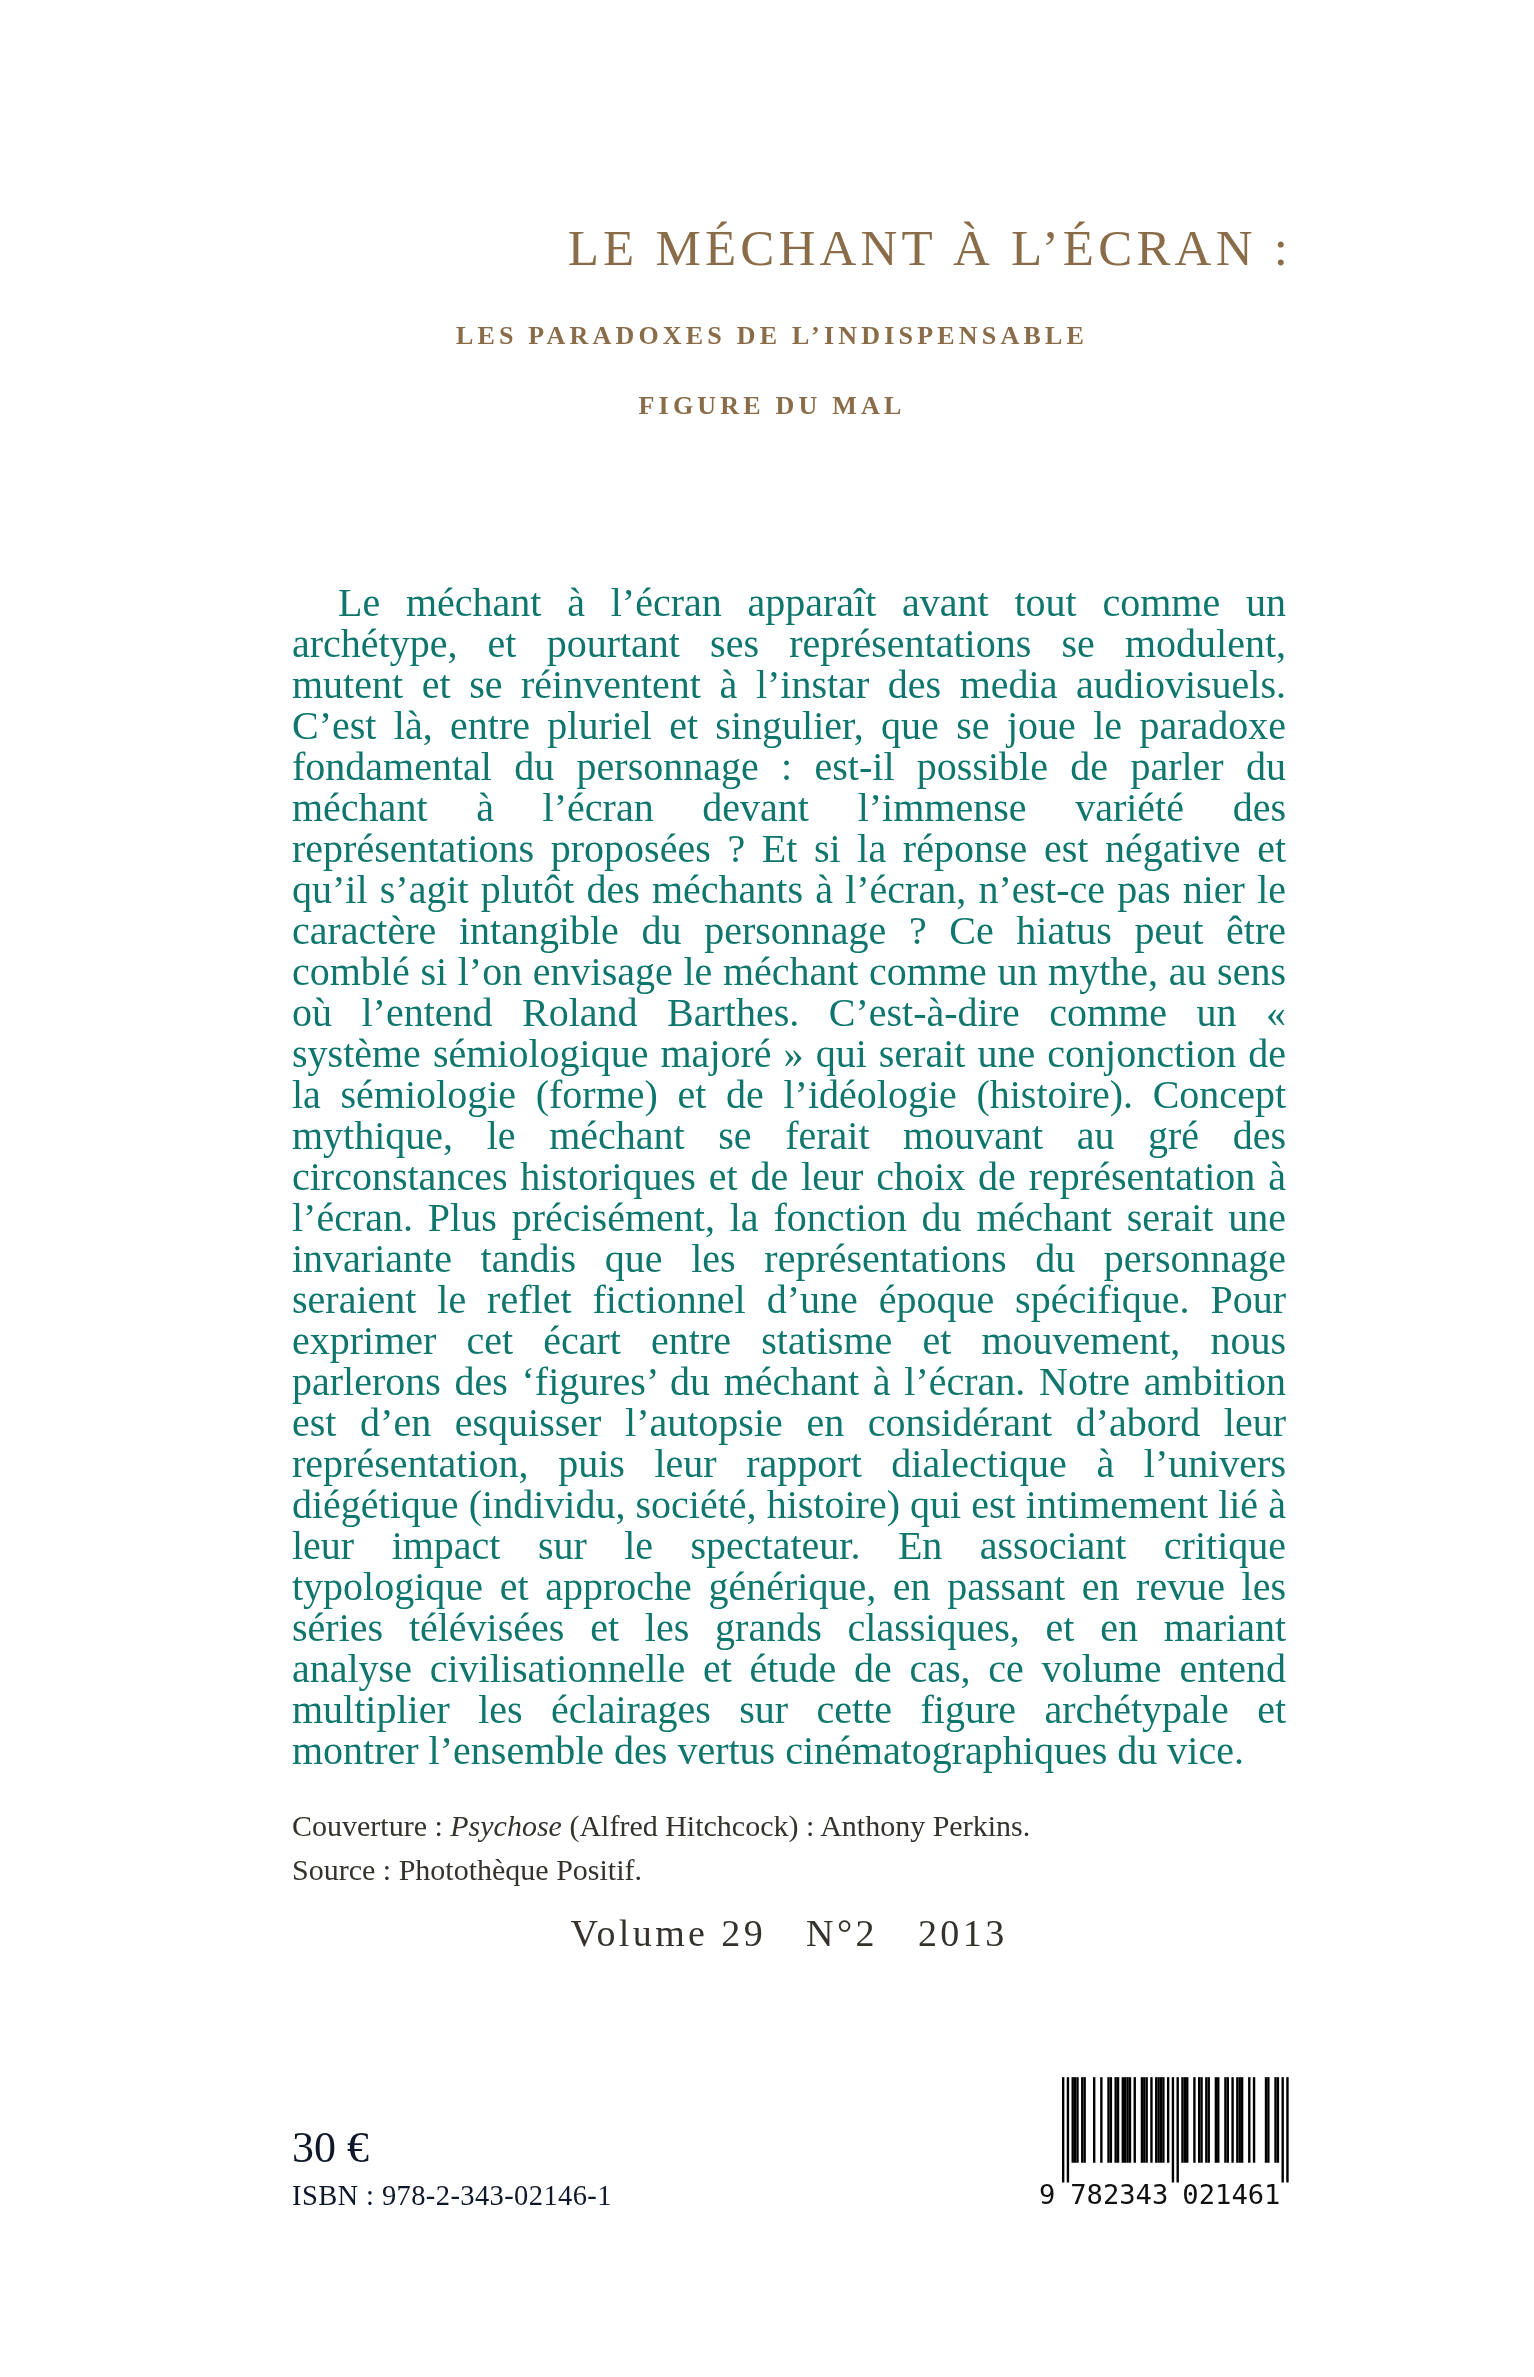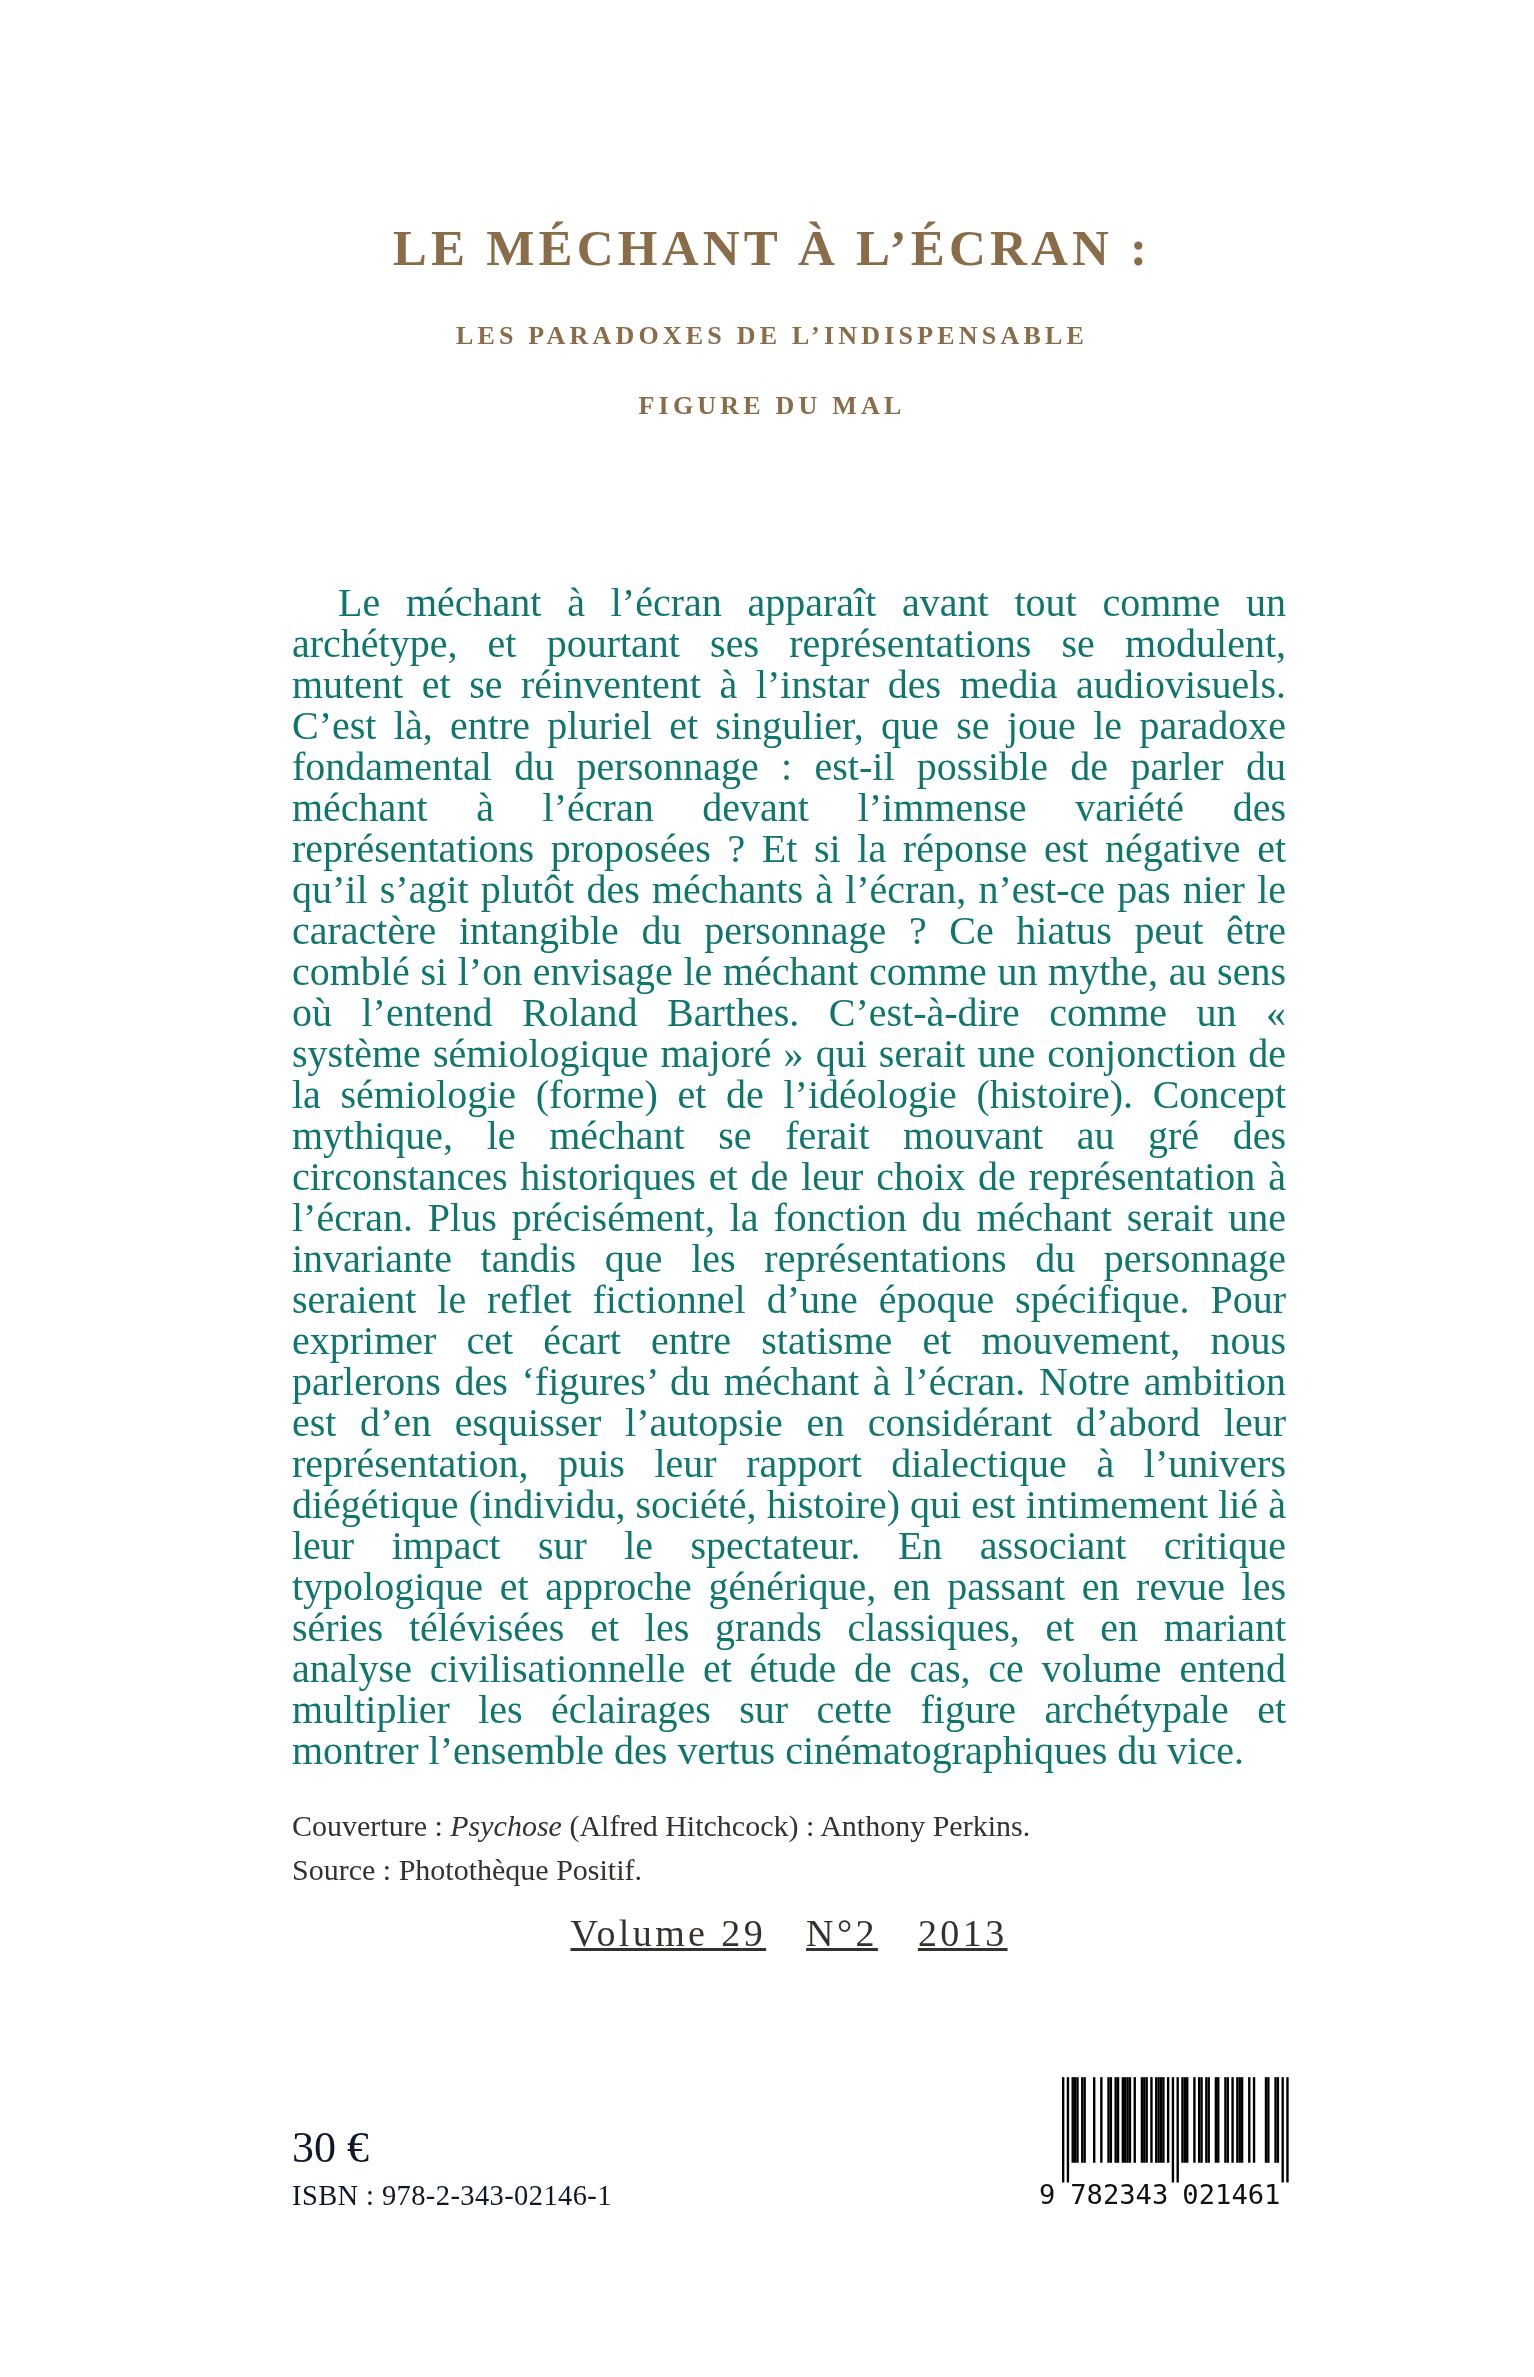--- a/index.html
+++ b/index.html
@@ -21,24 +21,25 @@
   .title-block {
     position: absolute;
     top: 220px;
     left: 252px;
     width: 1040px;
     text-align: center;
     color: #8a6c49;
   }
   .book-title {
     font-size: 51px;
-    font-weight: bold;
+    font-weight: normal;
     letter-spacing: 4.2px;
     margin: 0 0 25px 0;
     line-height: 1.1;
+    text-align: right;
   }
   .book-subtitle {
     font-size: 26px;
     font-weight: bold;
     letter-spacing: 4.2px;
     margin: 0;
     line-height: 70px;
   }
   
   .body-text {
@@ -68,21 +69,20 @@
   
   .volume-line {
     position: absolute;
     top: 1911px;
     left: 292px;
     width: 994px;
     text-align: center;
     color: #35322d;
     font-size: 38px;
     letter-spacing: 3.4px;
-    text-decoration: underline;
   }
   .volume-line span { margin: 0 20px; }
   
   .price-block {
     position: absolute;
     left: 292px;
     top: 2124px;
     color: #0f172a;
   }
   .price {

